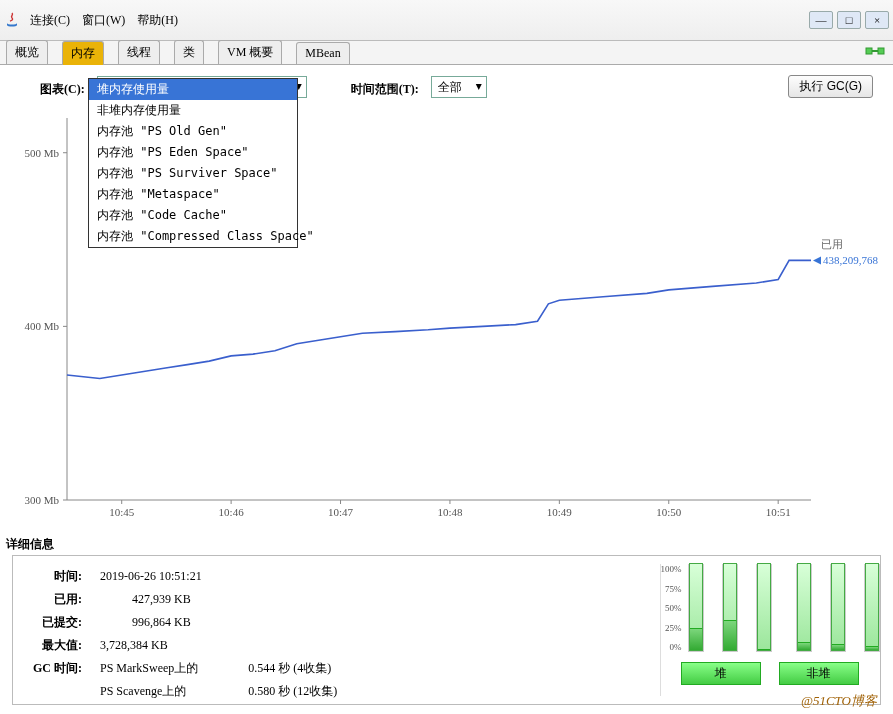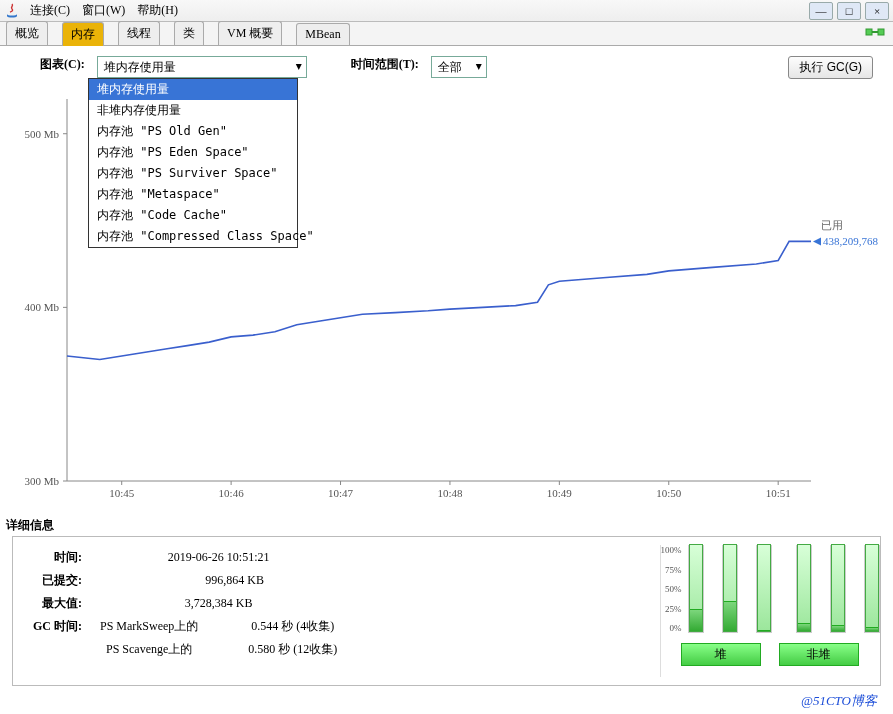--- a/index.html
+++ b/index.html
@@ -5,21 +5,21 @@
   * { box-sizing: border-box; margin: 0; padding: 0; }
   body {
     font-family: "SimSun", "宋体", serif;
     font-size: 12px;
     background: #fff;
     color: #000;
     width: 893px; height: 714px;
     overflow: hidden;
   }
   .titlebar {
-    height: 22px;
+    height: 41px;
     background: linear-gradient(#f8f8f8,#eee);
     border-bottom: 1px solid #bbb;
     display: flex; align-items: center;
     padding: 0 4px;
   }
   .app-icon {
     width: 16px; height: 16px; margin-right: 6px;
     display: inline-flex; align-items: center; justify-content: center;
   }
   .menu { display: flex; gap: 4px; flex: 1; }
@@ -43,21 +43,21 @@
     font-size:12px;
   }
   .tab.active { background:#eab308; position:relative; top:1px; }
   .conn-icon {
     position:absolute; right:8px; top:3px;
   }
   .connector {
     width:20px; height:14px;
   }
   .toolbar {
-    display:flex; align-items:flex-start; gap:12px;
+    display:flex; align-items:flex-end; gap:12px;
     padding:10px 20px 6px 40px;
   }
   .lbl { font-weight:bold; }
   .combo {
     height:22px; border:1px solid #7a9; background:#fff;
     padding:2px 20px 2px 6px;
     position:relative; min-width:210px;
   }
   .combo::after {
     content:"▾"; position:absolute; right:4px; top:2px; font-size:12px;
@@ -95,21 +95,21 @@
     margin:0 12px 0 12px;
     border:1px solid #bbb;
     padding:8px 10px 8px 10px;
     display:flex;
     height:150px;
   }
   .details-left {
     flex:1;
   }
   .details-left table td {
-    padding:2px 8px; font-size:12px;text-align:center;
+    padding:2px 8px; font-size:12px;
   }
   .details-left .klabel { font-weight:bold; text-align:right; white-space:nowrap; }
   .bars-area {
     width:210px;
     display:flex; flex-direction:column; align-items:center;
     border-left:1px solid #ddd; padding-left:8px;
   }
   .bars-row {
     display:flex; gap:20px; height:92px; align-items:flex-end;
   }
@@ -141,21 +141,21 @@
     border-top:1px solid #2a2;
   }
   .bars-btns { display:flex; gap:18px; margin-top:6px; }
   .bars-btn {
     width:80px; text-align:center;
     background:linear-gradient(#8f8,#4c4);
     border:1px solid #2a2; padding:2px 0; font-size:12px;
   }
   .watermark {
     position:absolute; right:16px; bottom:4px;
-    font-size:13px; color:#1d4ed8; font-style:italic;
+    font-size:13px; color:#a16207; font-style:italic;
   }
 </style>
 </head>
 <body>
 
 <div class="titlebar">
   <span class="app-icon">
     <svg viewBox="0 0 16 16" width="16" height="16">
       <path d="M8 1c2 2-2 3 0 5s-2 3-2 3" stroke="#c33" stroke-width="1.4" fill="none"></path>
       <path d="M3 11c0 2 10 2 10 0v2c0 2-10 2-10 0z" fill="#37c"></path>
@@ -248,20 +248,24 @@
 <div class="details-title">详细信息</div>
 <div class="details-box">
   <div class="details-left">
     <table>
       <tbody>
           <tr>
         <td class="klabel">时间:</td>
         <td colspan="2">2019-06-26 10:51:21</td>
       </tr>
       <tr>
+        <td class="klabel">已用:</td>
+        <td colspan="2" style="padding-left:40px">427,939 KB</td>
+      </tr>
+      <tr>
         <td class="klabel">已提交:</td>
         <td colspan="2" style="padding-left:40px">996,864 KB</td>
       </tr>
       <tr>
         <td class="klabel">最大值:</td>
         <td colspan="2">3,728,384 KB</td>
       </tr>
       <tr>
         <td class="klabel">GC 时间:</td>
         <td>PS MarkSweep上的</td>

